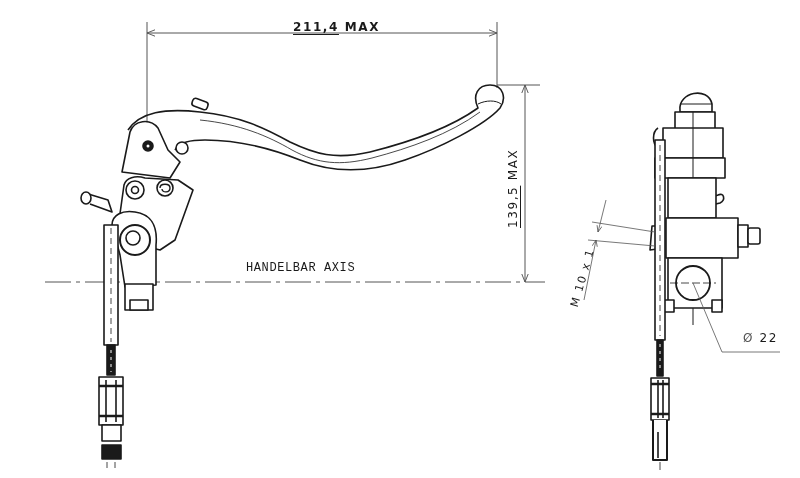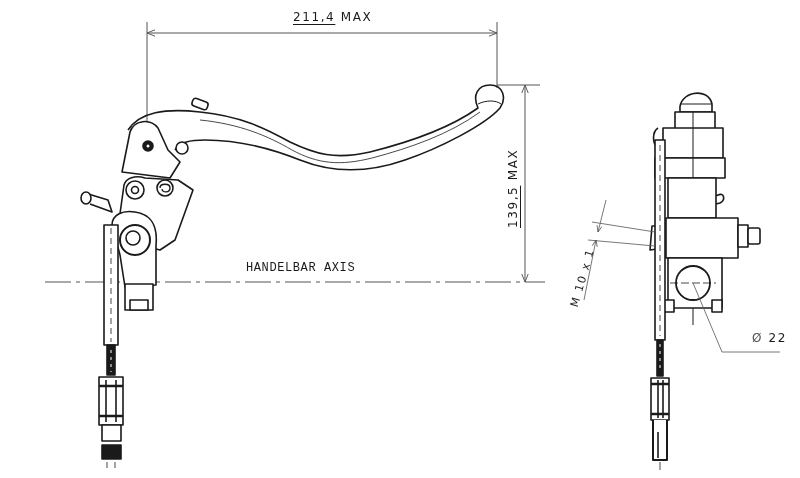--- a/index.html
+++ b/index.html
@@ -129,32 +129,32 @@
     <line x1="606" y1="200" x2="598" y2="232" marker-end="url(#arr)"></line>
     <line x1="584" y1="300" x2="596" y2="240" marker-end="url(#arr)"></line>
   </g>
 
   <g stroke="#555" stroke-width="0.8" fill="none">
     <line x1="693" y1="283" x2="722" y2="352"></line>
     <line x1="722" y1="352" x2="780" y2="352"></line>
   </g>
 </svg>
 
-<div class="dim-text" style="left:293px; top:10px;">
+<div class="dim-text" style="left:293px; top:20px;font-weight:bold;">
   <span class="num">211,4</span>
   <span>MAX</span>
 </div>
 
 <div class="dim-text rot" style="left:506px; top:228px;">
   <span class="num">139,5</span>
   <span>MAX</span>
 </div>
 
 <div class="dim-text" style="left:246px; top:261px; letter-spacing:0.6px;font-family:Liberation Mono, monospace;">HANDELBAR AXIS</div>
 
 <div class="dim-text" style="left:568px; top:305px; transform-origin:left top; transform:rotate(-74deg); font-size:11px;">
   <span>M 10 x 1</span>
 </div>
 
-<div class="dim-text" style="left:743px; top:331px;margin-left:9px;">
+<div class="dim-text" style="left:743px; top:331px;">
   <span style="color:#555;">Ø</span>
   <span>22</span>
 </div>
 
 </body></html>

